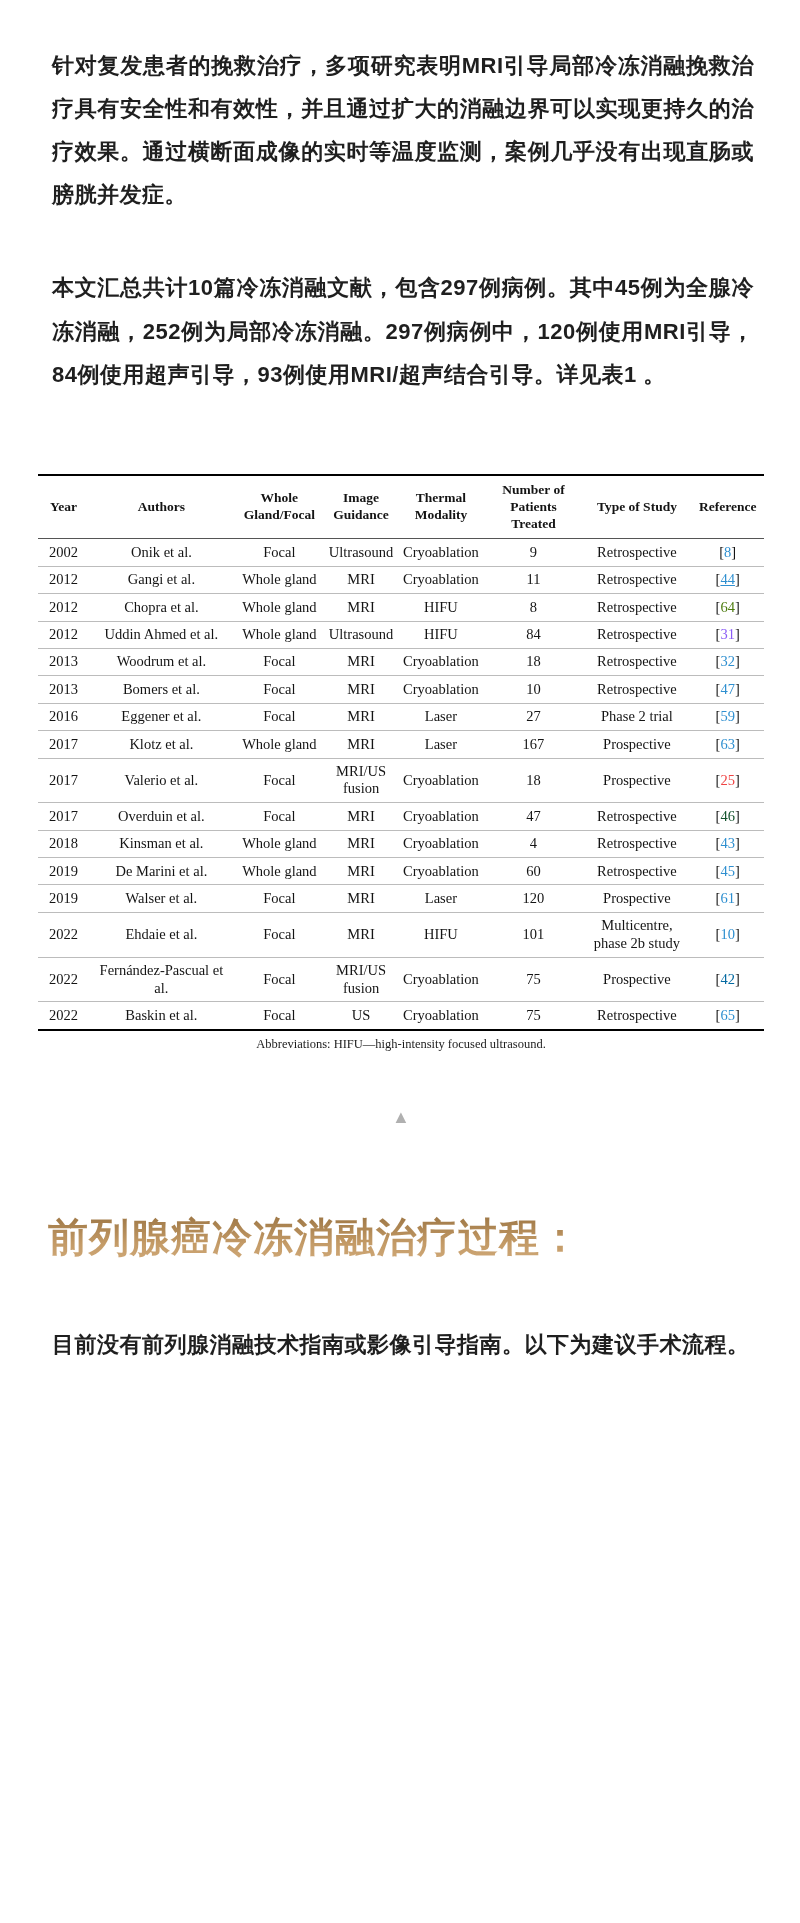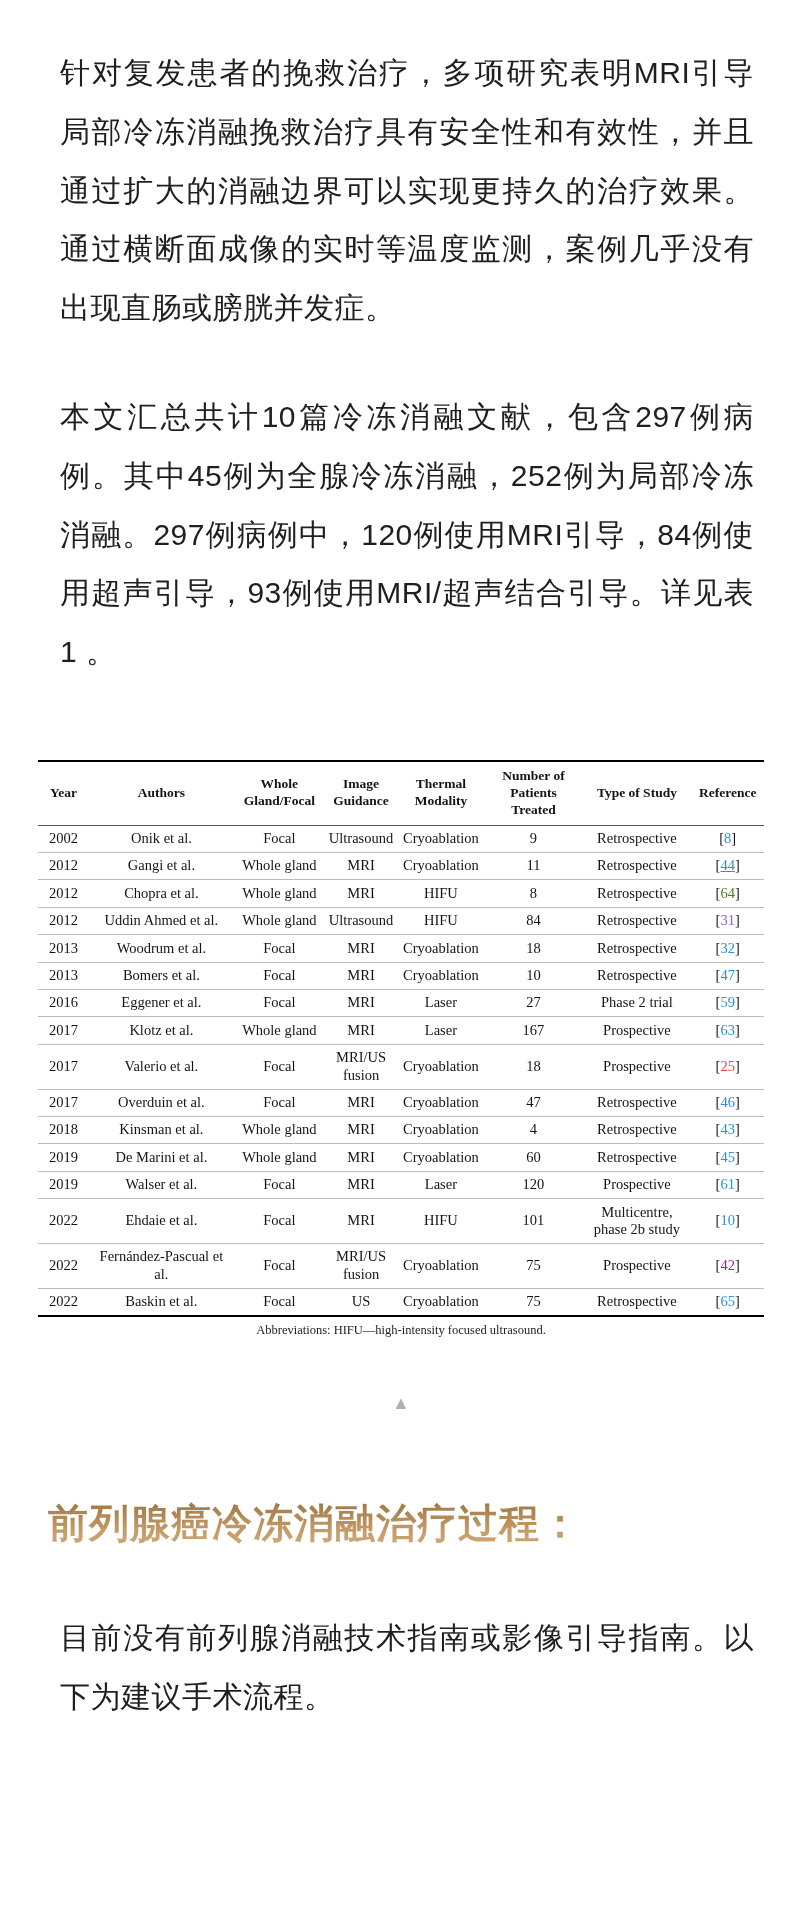--- a/index.html
+++ b/index.html
@@ -12,24 +12,24 @@
   }
   .page{
     width:800px;
     min-height:1923px;
     box-sizing:border-box;
     padding:44px 46px 40px 48px;
     overflow:hidden;
   }
   
   .body-text{
-    margin:0 0 50px 12px;
-    font-size:30px;
+    margin:0 0 50px 4px;
+    font-size:22px;
     line-height:1.96;
-    font-weight:400;
+    font-weight:700;
     letter-spacing:0.5px;
     text-align:justify;
     color:#1f1f1f;
   }
   
   .table-wrap{
     margin:78px 0 0 -10px;
     width:726px;
   }
   table.lit-table{
@@ -227,21 +227,21 @@
             <td>[<span class="ref-link" style="color: #ef4444;">25</span>]</td>
           </tr>
           <tr>
             <td>2017</td>
             <td>Overduin et al.</td>
             <td>Focal</td>
             <td>MRI</td>
             <td>Cryoablation</td>
             <td>47</td>
             <td>Retrospective</td>
-            <td>[<span class="ref-link" style="color: #3b82f6;">46</span>]</td>
+            <td>[<span class="ref-link" style="color: #14532d;">46</span>]</td>
           </tr>
           <tr>
             <td>2018</td>
             <td>Kinsman et al.</td>
             <td>Whole gland</td>
             <td>MRI</td>
             <td>Cryoablation</td>
             <td>4</td>
             <td>Retrospective</td>
             <td>[<span class="ref-link" style="color: rgb(46, 143, 208);">43</span>]</td>
@@ -277,21 +277,21 @@
             <td>[<span class="ref-link" style="color: rgb(46, 143, 208);">10</span>]</td>
           </tr>
           <tr>
             <td>2022</td>
             <td>Fernández-Pascual et al.</td>
             <td>Focal</td>
             <td>MRI/US fusion</td>
             <td>Cryoablation</td>
             <td>75</td>
             <td>Prospective</td>
-            <td>[<span class="ref-link" style="color: #a21caf;">42</span>]</td>
+            <td>[<span class="ref-link" style="color: #0369a1;">42</span>]</td>
           </tr>
           <tr>
             <td>2022</td>
             <td>Baskin et al.</td>
             <td>Focal</td>
             <td>US</td>
             <td>Cryoablation</td>
             <td>75</td>
             <td>Retrospective</td>
             <td>[<span class="ref-link" style="color: rgb(46, 143, 208);">65</span>]</td>

